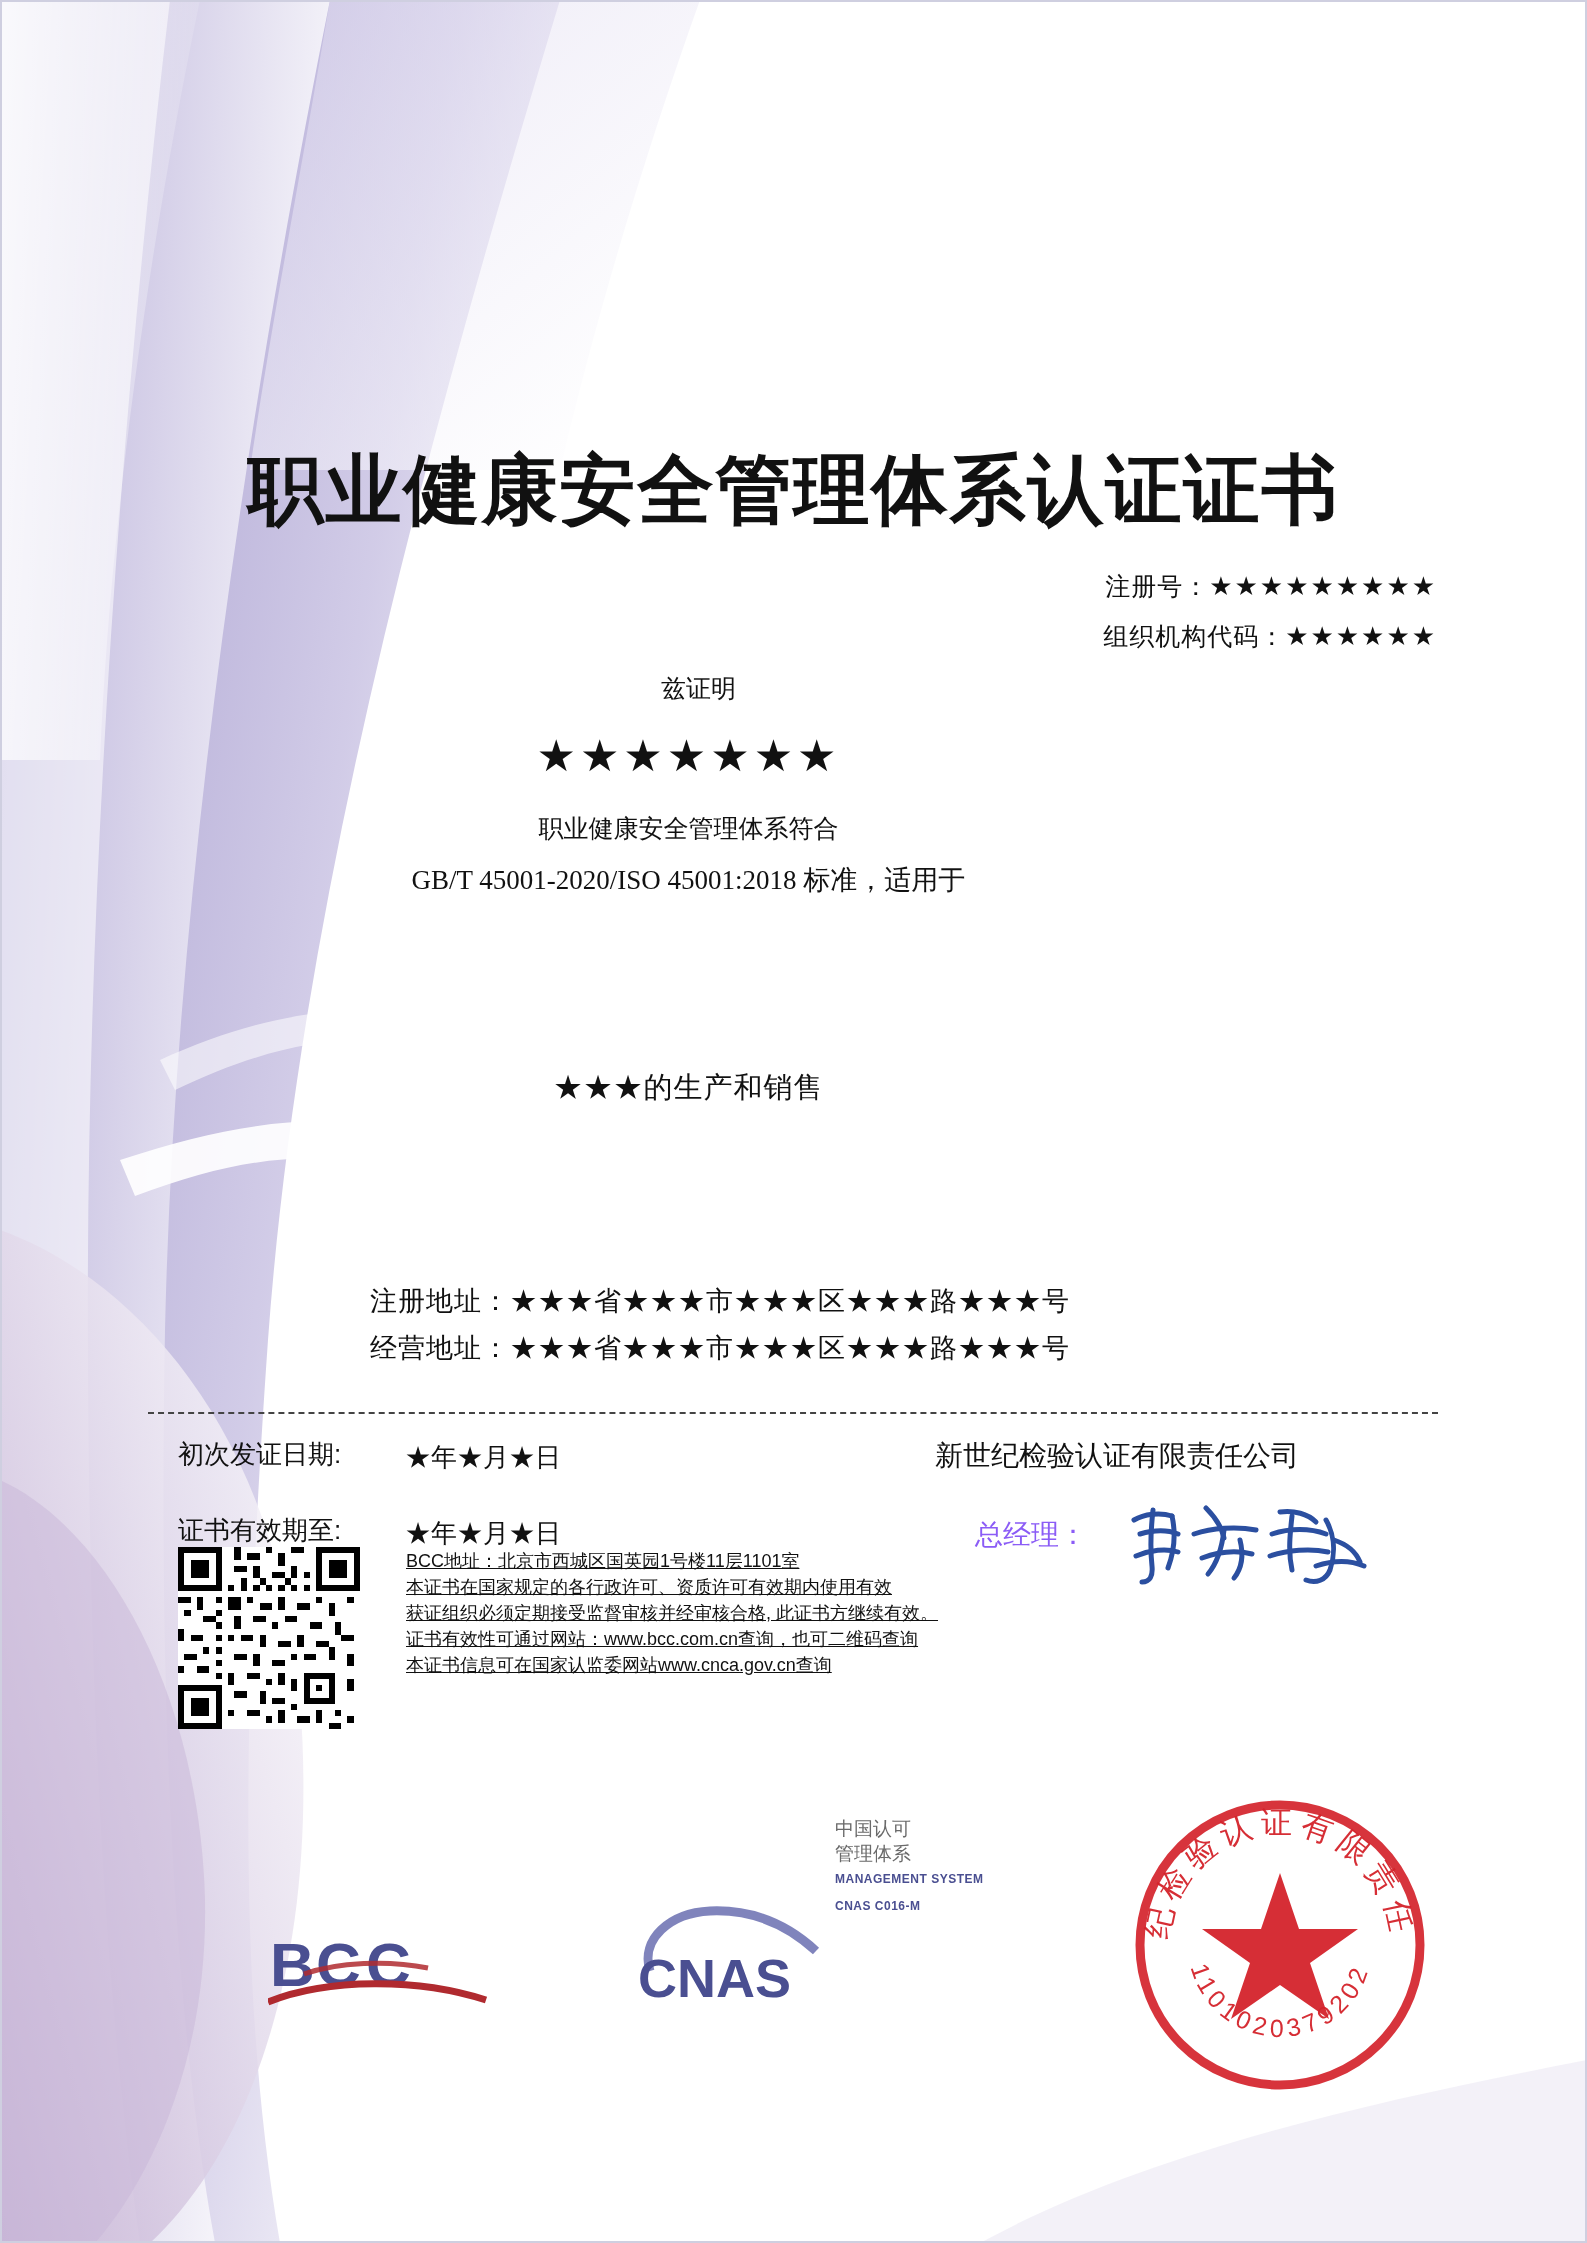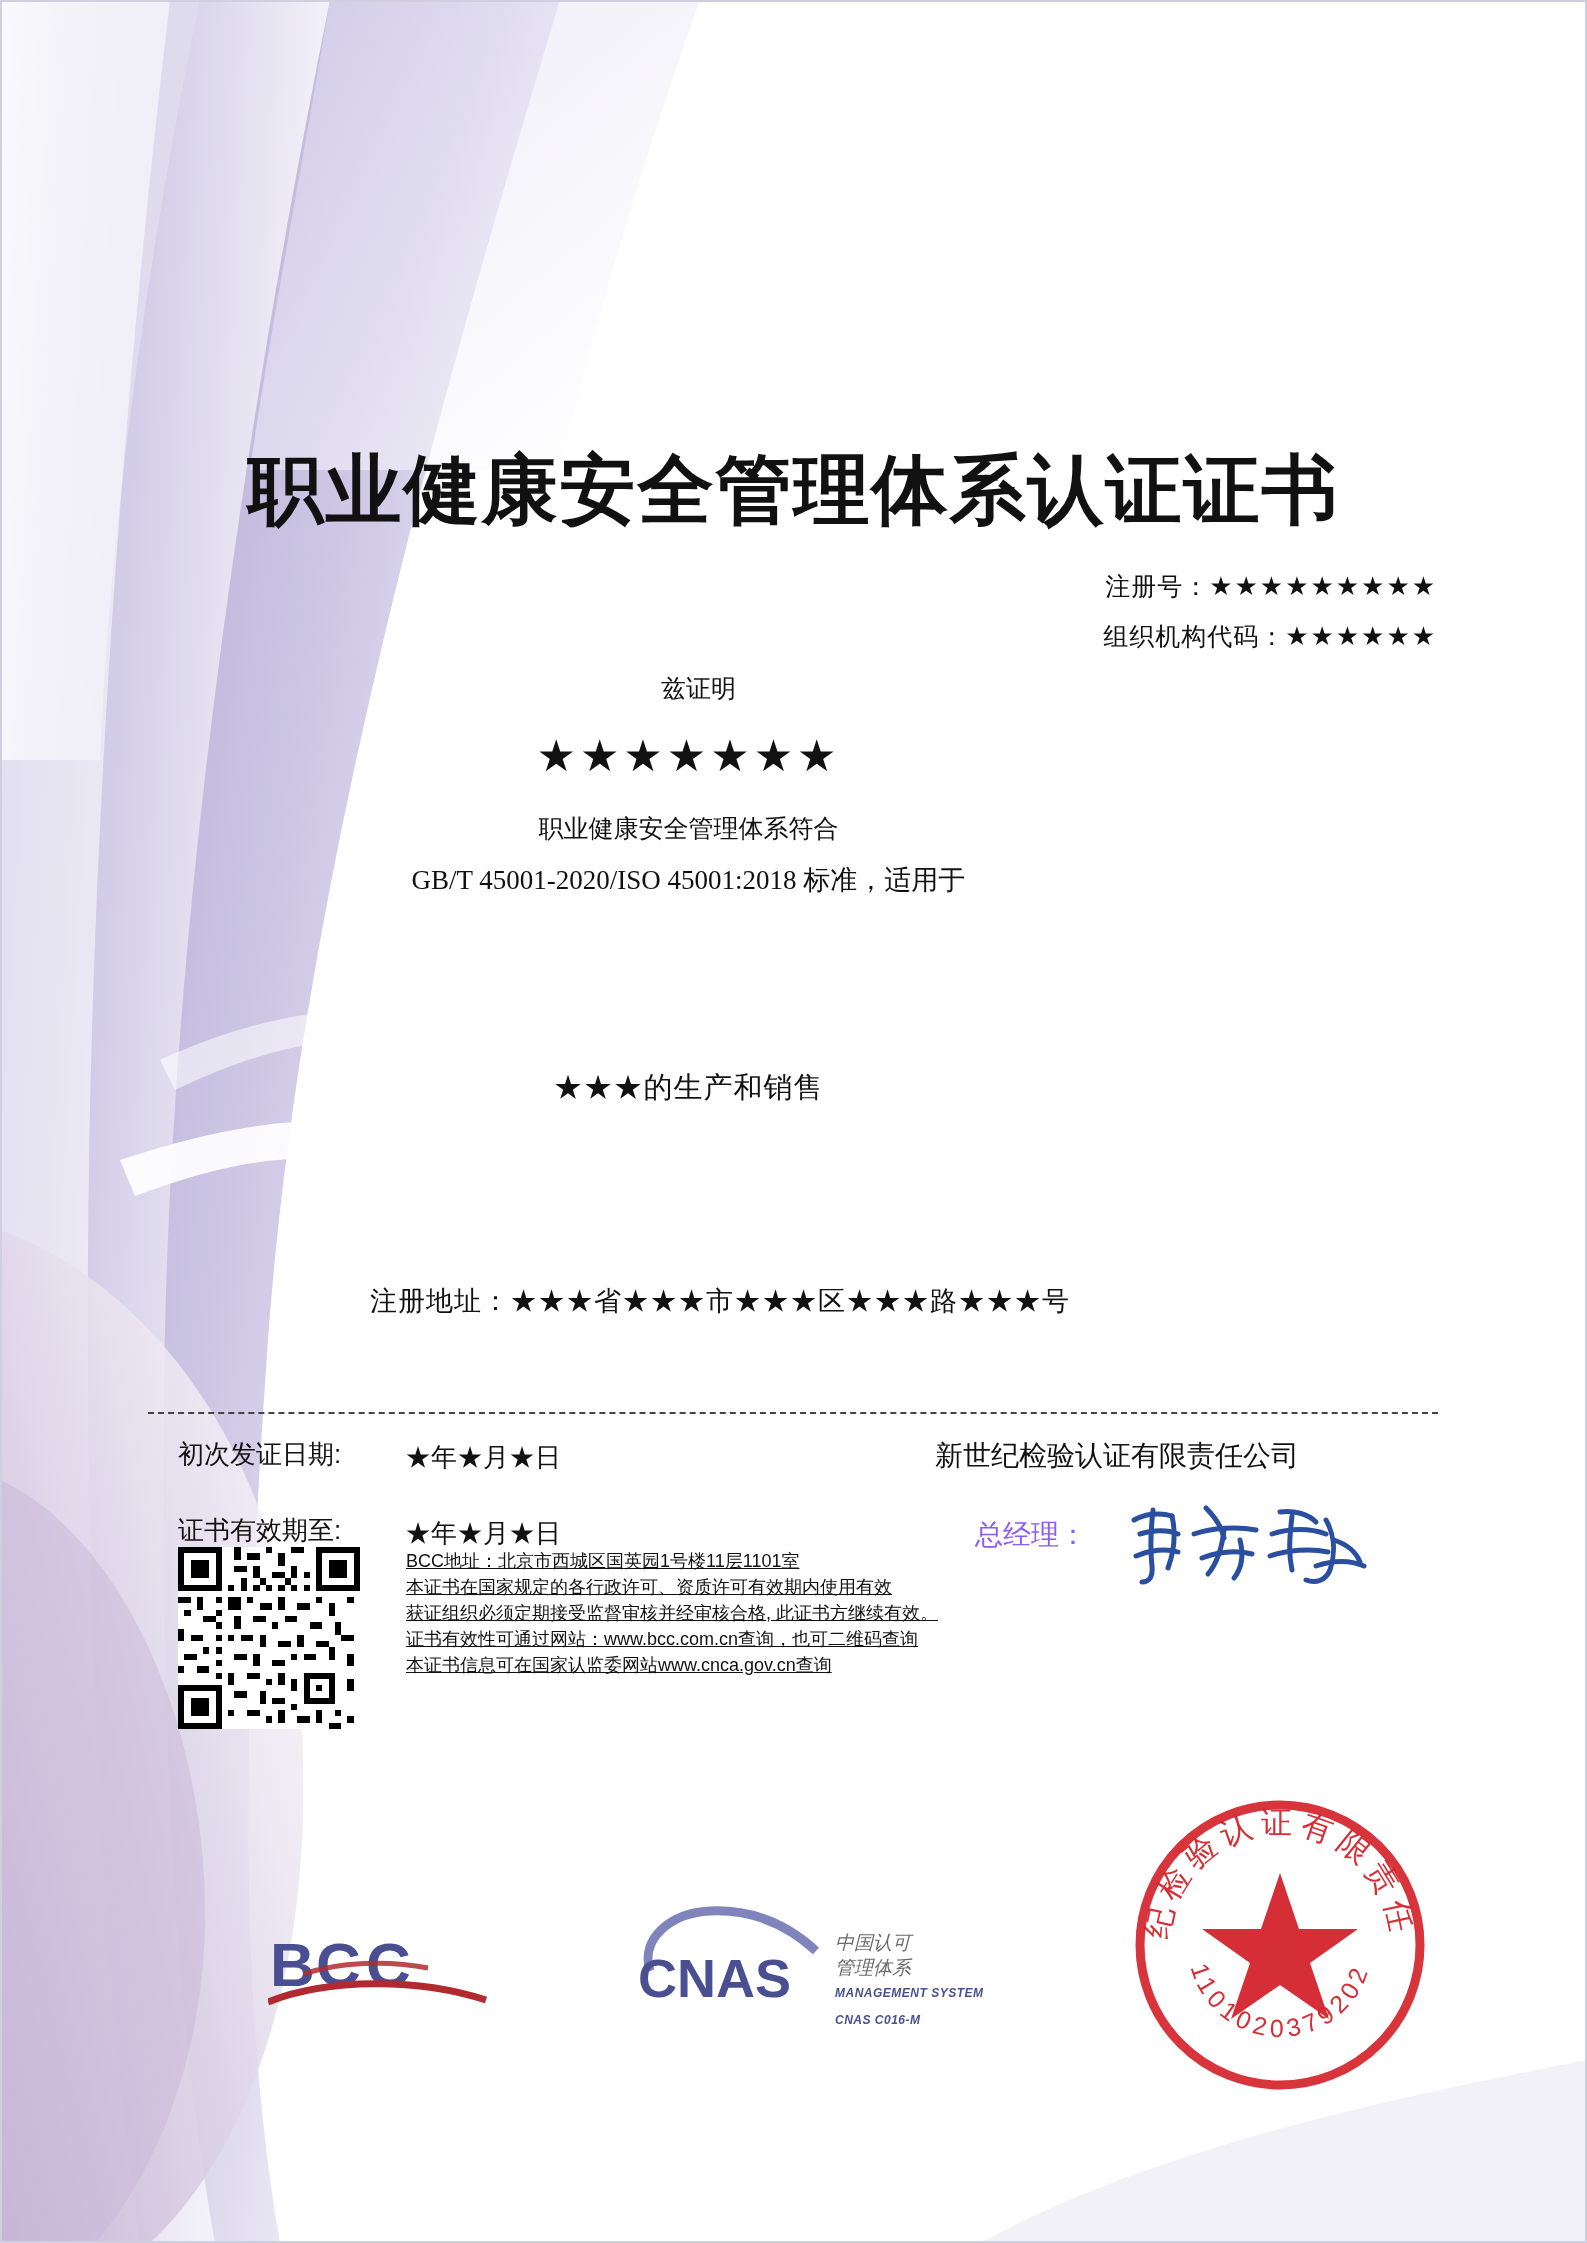--- a/index.html
+++ b/index.html
@@ -114,22 +114,22 @@
   #qr{
     position:absolute;left:178px;top:1547px;width:182px;height:182px;
     background:#fff;
   }
   #qr svg{display:block;}
 
   
   #bcc-logo{position:absolute;left:268px;top:1930px;width:220px;height:90px;}
   #cnas-logo{position:absolute;left:630px;top:1905px;width:210px;height:110px;}
   #cnas-text{
-    position:absolute;left:835px;top:1930px;
-    font-family:"Liberation Sans", sans-serif;color:#5b5f9e;white-space:nowrap;font-style:italic;
+    position:absolute;left:835px;top:1816px;
+    font-family:"Liberation Sans", sans-serif;color:#5b5f9e;white-space:nowrap;
   }
   #cnas-text .cn{font-size:19px;line-height:25px;color:#6a6a6a;}
   #cnas-text .en{font-size:12px;font-weight:bold;letter-spacing:.5px;line-height:27px;color:#4a4f91;}
 
   
   #seal{position:absolute;left:1130px;top:1795px;width:300px;height:300px;}
 
 </style>
 </head>
 <body>
@@ -197,20 +197,21 @@
     <span>组织机构代码：</span><span class="stars">★★★★★★</span>
   </div>
 
   <div class="ctr" id="hereby">兹证明</div>
   <div class="ctr" id="company-stars">★★★★★★★</div>
   <div class="ctr" id="std-line1">职业健康安全管理体系符合</div>
   <div class="ctr" id="std-line2">GB/T 45001-2020/ISO 45001:2018 标准，适用于</div>
   <div class="ctr" id="scope">★★★的生产和销售</div>
 
   <div class="addr" id="addr-reg">注册地址：★★★省★★★市★★★区★★★路★★★号</div>
+  <div class="addr" id="addr-biz">经营地址：★★★省★★★市★★★区★★★路★★★号</div>
 
   <div id="divider"></div>
 
   <div class="lbl" id="issue-label">初次发证日期:</div>
   <div class="lbl" id="issue-value">★年★月★日</div>
 
   <div class="lbl" id="valid-label">证书有效期至:</div>
   <div class="lbl" id="valid-value">★年★月★日</div>
 
   <div id="company-name">新世纪检验认证有限责任公司</div>

